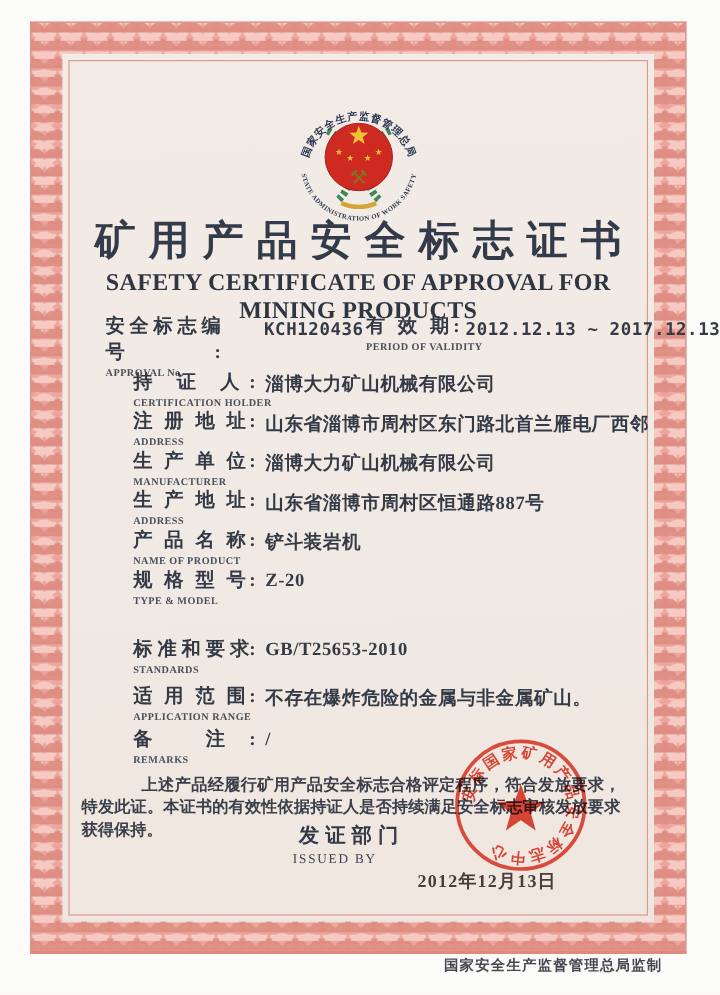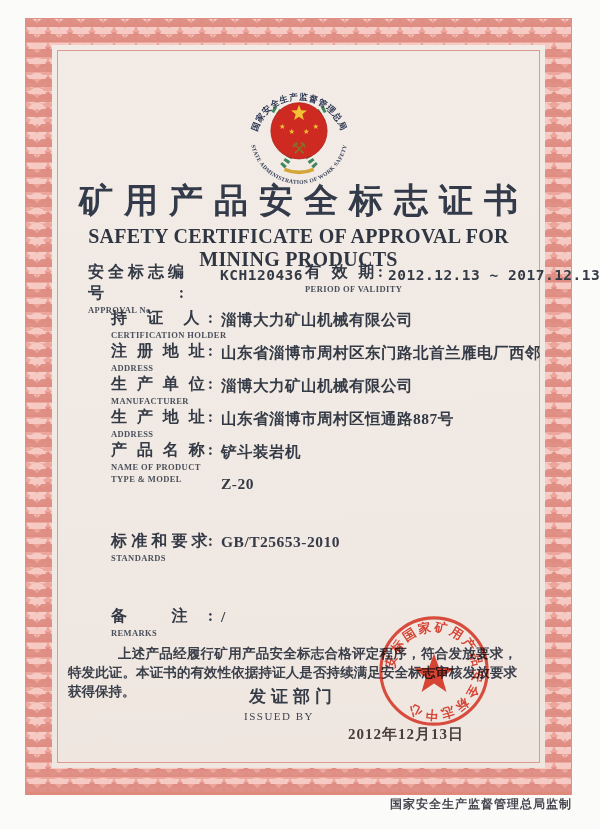--- a/index.html
+++ b/index.html
@@ -81,21 +81,21 @@
   .seal{position:absolute;left:324px;top:568px;width:116px;height:116px;mix-blend-mode:multiply;opacity:.92;}
 
   
   .issue-date{
     position:absolute;left:296px;top:680px;
     font-size:15px;font-weight:700;color:#4a3c38;letter-spacing:1px;text-align:center;
   }
 
   
   .footer{
-    position:absolute;right:28px;top:796px;
+    position:absolute;right:48px;top:796px;
     font-size:12px;font-weight:700;color:#47474f;letter-spacing:1px;
   }
 </style>
 </head>
 <body>
 
 <div class="page">
 
   <div class="band"></div>
 
@@ -178,31 +178,39 @@
     </div>
     <div class="frow" style="top:395px">
       <div class="lbl">
           <div class="zh-label">产 品 名 称:</div>
       <div class="en-label">NAME OF PRODUCT</div>
         </div>
       <div class="val value">铲斗装岩机</div>
     </div>
     <div class="frow" style="top:428px">
       <div class="lbl">
+          <div class="zh-label">规 格 型 号:</div>
       <div class="en-label">TYPE &amp; MODEL</div>
         </div>
       <div class="val value">Z-20</div>
     </div>
 
     <div class="frow" style="top:486px">
       <div class="lbl">
           <div class="zh-label">标 准 和 要 求:</div>
       <div class="en-label">STANDARDS</div>
         </div>
       <div class="val value">GB/T25653-2010</div>
+    </div>
+    <div class="frow" style="top:525px">
+      <div class="lbl">
+          <div class="zh-label">适 用 范 围:</div>
+      <div class="en-label">APPLICATION RANGE</div>
+        </div>
+      <div class="val value">不存在爆炸危险的金属与非金属矿山。</div>
     </div>
     <div class="frow" style="top:561px">
       <div class="lbl">
           <div class="zh-label">备 注:</div>
       <div class="en-label">REMARKS</div>
         </div>
       <div class="val value">/</div>
     </div>
 
     <div class="statement">上述产品经履行矿用产品安全标志合格评定程序，符合发放要求，特发此证。本证书的有效性依据持证人是否持续满足安全标志审核发放要求获得保持。</div>

